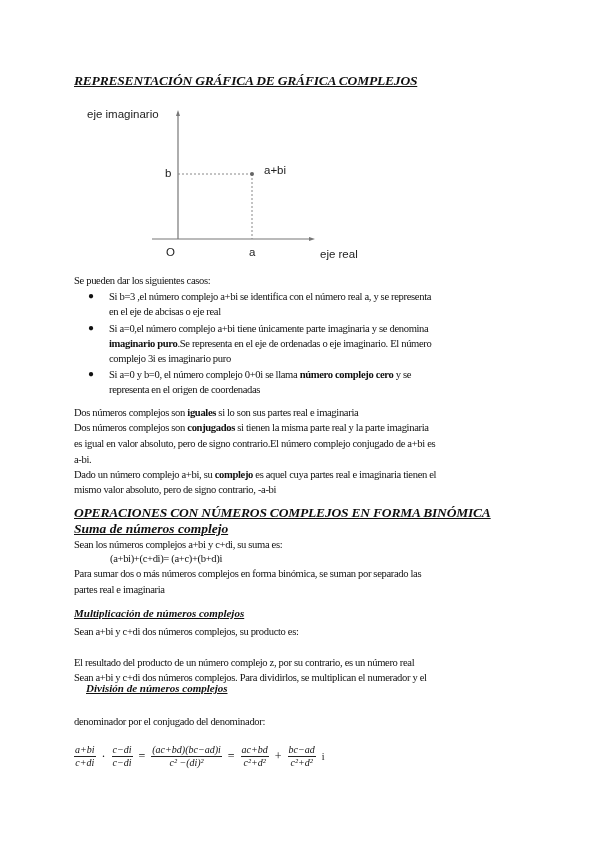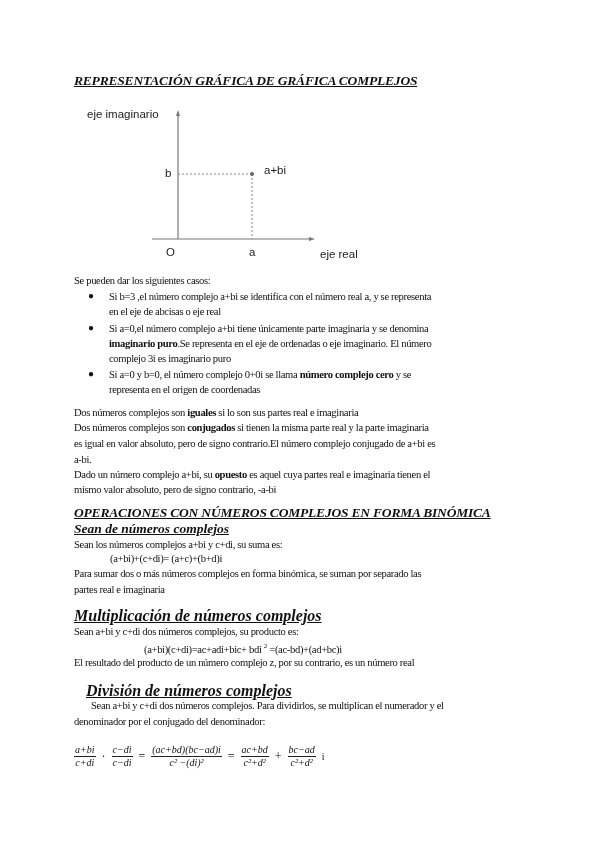--- a/index.html
+++ b/index.html
@@ -11,21 +11,21 @@
             letter-spacing:-0.2px; white-space:nowrap; }
   .diagram { position:absolute; left:0; top:0; width:484px; height:280px; }
   .dlabel { position:absolute; font-family:"Liberation Sans",sans-serif; font-size:11.5px; color:#222; white-space:nowrap; }
   .txt { position:absolute; left:74px; font-size:10.6px; line-height:15.6px; letter-spacing:-0.35px; white-space:nowrap; font-family:"Liberation Serif",serif; }
   .txt b { font-weight:bold; }
   .ind { left:109px; }
   .bullet { position:absolute; left:88px; font-size:10px; font-family:"Liberation Sans",sans-serif; }
   .h-sec { position:absolute; left:74px; font-family:"Liberation Serif",serif; font-weight:bold; font-style:italic;
            text-decoration:underline; font-size:13.5px; white-space:nowrap; letter-spacing:-0.2px; }
   .h-sub { position:absolute; left:74px; font-family:"Liberation Serif",serif; font-weight:bold; font-style:italic;
-           text-decoration:underline; font-size:16px; white-space:nowrap; }
+           text-decoration:underline; font-size:11px; white-space:nowrap; }
   .formula { position:absolute; left:74px; top:738px; height:36px; font-family:"Liberation Serif",serif; font-style:italic; font-size:10px; display:flex; align-items:center; gap:4px; }
   .frac { display:inline-flex; flex-direction:column; align-items:center; line-height:12px; }
   .frac .num { border-bottom:1px solid #222; padding:0 1px; }
   .op { font-style:normal; font-size:12px; padding:0 2px; }
   sup { font-size:7px; }
 </style>
 </head>
 <body>
 
 <div class="page">
@@ -62,37 +62,36 @@
   <div class="txt ind" style="top:351px;">complejo 3i es imaginario puro</div>
 
   <span class="bullet" style="top:368px;">●</span>
   <div class="txt ind" style="top:367px;"><span>Si a=0 y b=0, el número complejo 0+0i se llama </span><b>número complejo cero</b><span> y se</span></div>
   <div class="txt ind" style="top:382px;">representa en el origen de coordenadas</div>
 
   <div class="txt" style="top:405px;"><span>Dos números complejos son </span><b>iguales</b><span> si lo son sus partes real e imaginaria</span></div>
   <div class="txt" style="top:420px;"><span>Dos números complejos son </span><b>conjugados</b><span> si tienen la misma parte real y la parte imaginaria</span></div>
   <div class="txt" style="top:436px;">es igual en valor absoluto, pero de signo contrario.El número complejo conjugado de a+bi es</div>
   <div class="txt" style="top:452px;">a-bi.</div>
-  <div class="txt" style="top:467px;"><span>Dado un número complejo a+bi, su </span><b>opuesto</b><span> es aquel cuya partes real e imaginaria tienen el</span></div>
+  <div class="txt" style="top:467px;"><span>Dado un número complejo a+bi, su </span><b>complejo</b><span> es aquel cuya partes real e imaginaria tienen el</span></div>
   <div class="txt" style="top:482px;">mismo valor absoluto, pero de signo contrario, -a-bi</div>
 
   <div class="h-sec" style="top:505px;">OPERACIONES CON NÚMEROS COMPLEJOS EN FORMA BINÓMICA</div>
-  <div class="h-sub" style="top:521px;font-size:13.5px;">Sean de números complejos</div>
+  <div class="h-sub" style="top:521px;font-size:13.5px;">Suma de números complejo</div>
   <div class="txt" style="top:537px;">Sean los números complejos a+bi y c+di, su suma es:</div>
   <div class="txt" style="top:551px;left:110px;">(a+bi)+(c+di)= (a+c)+(b+d)i</div>
   <div class="txt" style="top:566px;">Para sumar dos o más números complejos en forma binómica, se suman por separado las</div>
   <div class="txt" style="top:582px;">partes real e imaginaria</div>
 
   <div class="h-sub" style="top:607px;">Multiplicación de números complejos</div>
   <div class="txt" style="top:624px;font-family:Liberation Serif, serif;">Sean a+bi y c+di dos números complejos, su producto es:</div>
-  <div class="txt" style="top:639px;left:144px;"><span>(a+bi)(c+di)=ac+adi+bic+ bdi</span> <sup>2</sup><span> =(ac-bd)+(ad+bc)i</span></div>
   <div class="txt" style="top:655px;">El resultado del producto de un número complejo z, por su contrario, es un número real</div>
 
   <div class="h-sub" style="top:682px;margin-left:12px;">División de números complejos</div>
-  <div class="txt" style="top:698px;margin-left:17px;">Sean a+bi y c+di dos números complejos. Para dividirlos, se multiplican el numerador y el</div>
+  <div class="txt" style="top:670px;">Sean a+bi y c+di dos números complejos. Para dividirlos, se multiplican el numerador y el</div>
   <div class="txt" style="top:714px;">denominador por el conjugado del denominador:</div>
 
   <div class="formula">
     <span class="frac">
         <span class="num">a+bi</span>
         <span>c+di</span>
       </span>
     <span class="op">·</span>
     <span class="frac">
         <span class="num">c−di</span>

